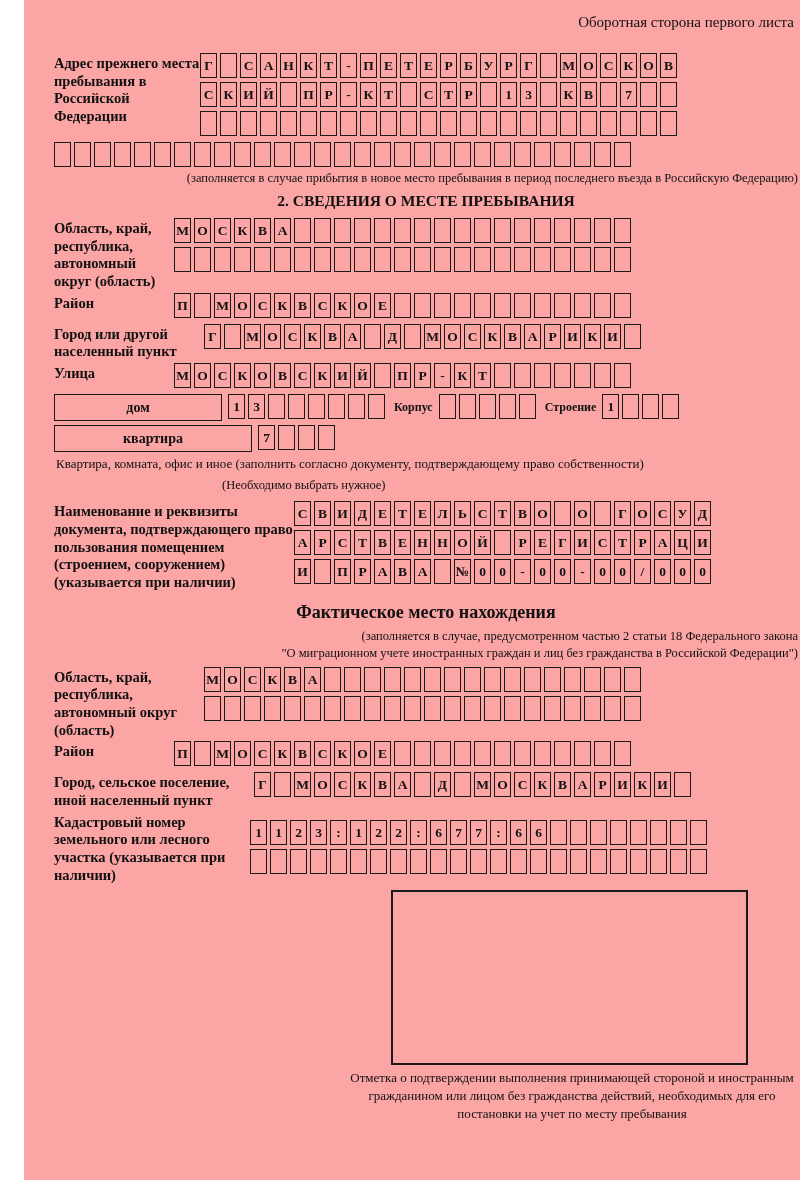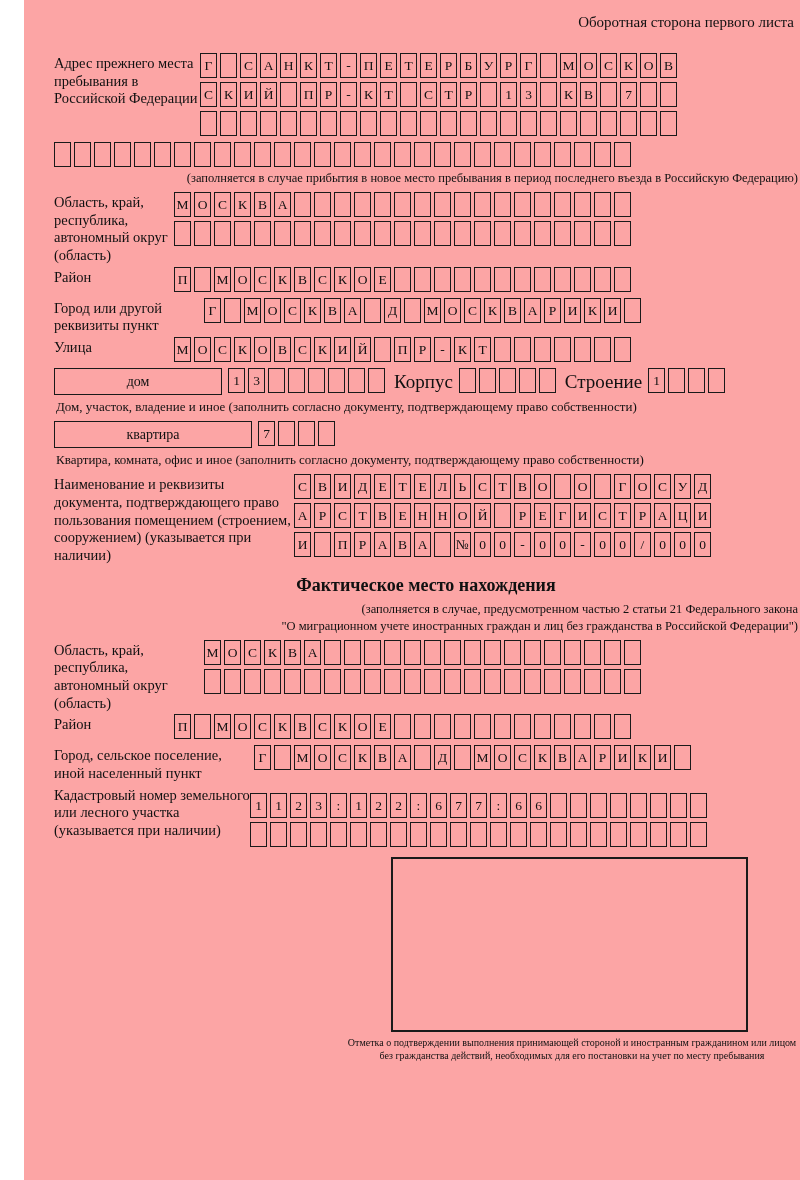--- a/index.html
+++ b/index.html
@@ -1,46 +1,46 @@
 <!DOCTYPE html>
 <html><head>
 <meta charset="utf-8">
 <style>
   * { margin:0; padding:0; box-sizing:border-box; }
   body { background:#fff; color:#111; font-family:"Liberation Serif","DejaVu Serif",serif; }
   .page { width:800px; height:1180px; padding:14px 26px 0 30px; overflow:hidden; background:#fca5a5;margin-left:24px; }
   .header-note { text-align:right; font-size:15px; margin-bottom:22px; padding-right:4px; }
 
-  .frow { display:flex; align-items:flex-start; }
+  .frow { display:flex; align-items:flex-start;font-weight:bold; }
   .flabel { flex-shrink:0; font-size:14.5px; line-height:1.22; padding-top:2px; }
   .w146 { width:146px; } .w120 { width:120px; } .w150 { width:150px; }
   .w200 { width:200px; } .w240 { width:240px; } .w196 { width:196px; }
 
   .cellrow { white-space:nowrap; margin-bottom:4px; line-height:0; }
   .cell { display:inline-block; width:17px; height:25px; border:1.5px solid #1a1a1a;
           margin-right:3px; text-align:center; font-size:13.5px; line-height:24px;
           vertical-align:top; font-family:"Liberation Serif",serif; }
 
   .caption { font-size:12.5px; text-align:right; margin:2px 0 6px 0; }
   .caption-left { font-size:13px; margin:0 0 6px 2px; }
   .sec-title { text-align:center; font-weight:bold; font-size:15.5px; margin:6px 0 8px 0; }
   .sub-title { text-align:center; font-weight:bold; font-size:18px; margin:10px 0 6px 0; }
 
   .wide-box { display:inline-block; border:1.5px solid #1a1a1a; height:27px; text-align:center;
               font-size:14px; line-height:25px; vertical-align:top; margin-right:6px; }
   .house-box { width:168px; } .apt-box { width:198px; }
-  .inline-label { display:inline-block; font-size:19px; line-height:27px; vertical-align:top; margin:0 6px; }
+  .inline-label { display:inline-block; font-size:12px; line-height:27px; vertical-align:top; margin:0 6px; }
 
   .stay-row { align-items:center; font-size:14.5px; margin-top:4px; }
   .chk { display:inline-block; width:21px; height:25px; border:1.5px solid #1a1a1a; text-align:center;
          font-size:14px; line-height:23px; margin:0 12px; flex-shrink:0; }
   .stay-note { font-size:12.5px; margin:3px 0 8px 168px; }
 
   .stamp-box { width:357px; height:175px; border:2px solid #1a1a1a; margin:6px 0 4px 337px; }
-  .stamp-caption { width:452px; margin-left:292px; text-align:center; font-size:10px; line-height:1.35; }
+  .stamp-caption { width:452px; margin-left:292px; text-align:center; font-size:13px; line-height:1.35; }
 
   .mb2 { margin-bottom:2px; } .mb4 { margin-bottom:4px; } .mb6 { margin-bottom:6px; }
 </style>
 </head>
 <body>
 
 <div class="page">
 
   <div class="header-note">Оборотная сторона первого листа</div>
 
@@ -48,72 +48,73 @@
     <div class="flabel w146">Адрес прежнего места пребывания в Российской Федерации</div>
     <div>
       <div class="cellrow"><span class="cell">Г</span><span class="cell"></span><span class="cell">С</span><span class="cell">А</span><span class="cell">Н</span><span class="cell">К</span><span class="cell">Т</span><span class="cell">-</span><span class="cell">П</span><span class="cell">Е</span><span class="cell">Т</span><span class="cell">Е</span><span class="cell">Р</span><span class="cell">Б</span><span class="cell">У</span><span class="cell">Р</span><span class="cell">Г</span><span class="cell"></span><span class="cell">М</span><span class="cell">О</span><span class="cell">С</span><span class="cell">К</span><span class="cell">О</span><span class="cell">В</span></div>
       <div class="cellrow"><span class="cell">С</span><span class="cell">К</span><span class="cell">И</span><span class="cell">Й</span><span class="cell"></span><span class="cell">П</span><span class="cell">Р</span><span class="cell">-</span><span class="cell">К</span><span class="cell">Т</span><span class="cell"></span><span class="cell">С</span><span class="cell">Т</span><span class="cell">Р</span><span class="cell"></span><span class="cell">1</span><span class="cell">3</span><span class="cell"></span><span class="cell">К</span><span class="cell">В</span><span class="cell"></span><span class="cell">7</span><span class="cell"></span><span class="cell"></span></div>
       <div class="cellrow"><span class="cell"></span><span class="cell"></span><span class="cell"></span><span class="cell"></span><span class="cell"></span><span class="cell"></span><span class="cell"></span><span class="cell"></span><span class="cell"></span><span class="cell"></span><span class="cell"></span><span class="cell"></span><span class="cell"></span><span class="cell"></span><span class="cell"></span><span class="cell"></span><span class="cell"></span><span class="cell"></span><span class="cell"></span><span class="cell"></span><span class="cell"></span><span class="cell"></span><span class="cell"></span><span class="cell"></span></div>
     </div>
   </div>
   <div class="cellrow"><span class="cell"></span><span class="cell"></span><span class="cell"></span><span class="cell"></span><span class="cell"></span><span class="cell"></span><span class="cell"></span><span class="cell"></span><span class="cell"></span><span class="cell"></span><span class="cell"></span><span class="cell"></span><span class="cell"></span><span class="cell"></span><span class="cell"></span><span class="cell"></span><span class="cell"></span><span class="cell"></span><span class="cell"></span><span class="cell"></span><span class="cell"></span><span class="cell"></span><span class="cell"></span><span class="cell"></span><span class="cell"></span><span class="cell"></span><span class="cell"></span><span class="cell"></span><span class="cell"></span></div>
   <div class="caption">(заполняется в случае прибытия в новое место пребывания в период последнего въезда в Российскую Федерацию)</div>
 
+  <div class="sec-title">2. СВЕДЕНИЯ О МЕСТЕ ПРЕБЫВАНИЯ</div>
 
   <div class="frow mb2">
     <div class="flabel w120">Область, край, республика, автономный округ (область)</div>
     <div>
       <div class="cellrow"><span class="cell">М</span><span class="cell">О</span><span class="cell">С</span><span class="cell">К</span><span class="cell">В</span><span class="cell">А</span><span class="cell"></span><span class="cell"></span><span class="cell"></span><span class="cell"></span><span class="cell"></span><span class="cell"></span><span class="cell"></span><span class="cell"></span><span class="cell"></span><span class="cell"></span><span class="cell"></span><span class="cell"></span><span class="cell"></span><span class="cell"></span><span class="cell"></span><span class="cell"></span><span class="cell"></span></div>
       <div class="cellrow"><span class="cell"></span><span class="cell"></span><span class="cell"></span><span class="cell"></span><span class="cell"></span><span class="cell"></span><span class="cell"></span><span class="cell"></span><span class="cell"></span><span class="cell"></span><span class="cell"></span><span class="cell"></span><span class="cell"></span><span class="cell"></span><span class="cell"></span><span class="cell"></span><span class="cell"></span><span class="cell"></span><span class="cell"></span><span class="cell"></span><span class="cell"></span><span class="cell"></span><span class="cell"></span></div>
     </div>
   </div>
 
   <div class="frow mb2">
     <div class="flabel w120">Район</div>
     <div class="cellrow"><span class="cell">П</span><span class="cell"></span><span class="cell">М</span><span class="cell">О</span><span class="cell">С</span><span class="cell">К</span><span class="cell">В</span><span class="cell">С</span><span class="cell">К</span><span class="cell">О</span><span class="cell">Е</span><span class="cell"></span><span class="cell"></span><span class="cell"></span><span class="cell"></span><span class="cell"></span><span class="cell"></span><span class="cell"></span><span class="cell"></span><span class="cell"></span><span class="cell"></span><span class="cell"></span><span class="cell"></span></div>
   </div>
 
   <div class="frow mb2">
-    <div class="flabel w150">Город или другой реквизиты пункт</div>
+    <div class="flabel w150">Город или другой населенный пункт</div>
     <div class="cellrow"><span class="cell">Г</span><span class="cell"></span><span class="cell">М</span><span class="cell">О</span><span class="cell">С</span><span class="cell">К</span><span class="cell">В</span><span class="cell">А</span><span class="cell"></span><span class="cell">Д</span><span class="cell"></span><span class="cell">М</span><span class="cell">О</span><span class="cell">С</span><span class="cell">К</span><span class="cell">В</span><span class="cell">А</span><span class="cell">Р</span><span class="cell">И</span><span class="cell">К</span><span class="cell">И</span><span class="cell"></span></div>
   </div>
 
   <div class="frow mb2">
     <div class="flabel w120">Улица</div>
     <div class="cellrow"><span class="cell">М</span><span class="cell">О</span><span class="cell">С</span><span class="cell">К</span><span class="cell">О</span><span class="cell">В</span><span class="cell">С</span><span class="cell">К</span><span class="cell">И</span><span class="cell">Й</span><span class="cell"></span><span class="cell">П</span><span class="cell">Р</span><span class="cell">-</span><span class="cell">К</span><span class="cell">Т</span><span class="cell"></span><span class="cell"></span><span class="cell"></span><span class="cell"></span><span class="cell"></span><span class="cell"></span><span class="cell"></span></div>
   </div>
 
   <div class="frow mb2">
     <span class="wide-box house-box">дом</span>
     <span class="cellrow"><span class="cell">1</span><span class="cell">3</span><span class="cell"></span><span class="cell"></span><span class="cell"></span><span class="cell"></span><span class="cell"></span><span class="cell"></span></span>
     <span class="inline-label">Корпус</span>
     <span class="cellrow"><span class="cell"></span><span class="cell"></span><span class="cell"></span><span class="cell"></span><span class="cell"></span></span>
     <span class="inline-label">Строение</span>
     <span class="cellrow"><span class="cell">1</span><span class="cell"></span><span class="cell"></span><span class="cell"></span></span>
   </div>
-  <div class="caption-left">Дом, участок, владение и иное (заполнить согласно документу, подтверждающему право собственности)</div>
 
   <div class="frow mb2">
     <span class="wide-box apt-box">квартира</span>
     <span class="cellrow"><span class="cell">7</span><span class="cell"></span><span class="cell"></span><span class="cell"></span></span>
   </div>
   <div class="caption-left">Квартира, комната, офис и иное (заполнить согласно документу, подтверждающему право собственности)</div>
 
+  <div class="stay-note">(Необходимо выбрать нужное)</div>
 
   <div class="frow mb4">
     <div class="flabel w240">Наименование и реквизиты документа, подтверждающего право пользования помещением (строением, сооружением) (указывается при наличии)</div>
     <div>
       <div class="cellrow"><span class="cell">С</span><span class="cell">В</span><span class="cell">И</span><span class="cell">Д</span><span class="cell">Е</span><span class="cell">Т</span><span class="cell">Е</span><span class="cell">Л</span><span class="cell">Ь</span><span class="cell">С</span><span class="cell">Т</span><span class="cell">В</span><span class="cell">О</span><span class="cell"></span><span class="cell">О</span><span class="cell"></span><span class="cell">Г</span><span class="cell">О</span><span class="cell">С</span><span class="cell">У</span><span class="cell">Д</span></div>
       <div class="cellrow"><span class="cell">А</span><span class="cell">Р</span><span class="cell">С</span><span class="cell">Т</span><span class="cell">В</span><span class="cell">Е</span><span class="cell">Н</span><span class="cell">Н</span><span class="cell">О</span><span class="cell">Й</span><span class="cell"></span><span class="cell">Р</span><span class="cell">Е</span><span class="cell">Г</span><span class="cell">И</span><span class="cell">С</span><span class="cell">Т</span><span class="cell">Р</span><span class="cell">А</span><span class="cell">Ц</span><span class="cell">И</span></div>
       <div class="cellrow"><span class="cell">И</span><span class="cell"></span><span class="cell">П</span><span class="cell">Р</span><span class="cell">А</span><span class="cell">В</span><span class="cell">А</span><span class="cell"></span><span class="cell">№</span><span class="cell">0</span><span class="cell">0</span><span class="cell">-</span><span class="cell">0</span><span class="cell">0</span><span class="cell">-</span><span class="cell">0</span><span class="cell">0</span><span class="cell">/</span><span class="cell">0</span><span class="cell">0</span><span class="cell">0</span></div>
     </div>
   </div>
 
   <div class="sub-title">Фактическое место нахождения</div>
-  <div class="caption mb2">(заполняется в случае, предусмотренном частью 2 статьи 21 Федерального закона</div>
+  <div class="caption mb2">(заполняется в случае, предусмотренном частью 2 статьи 18 Федерального закона</div>
   <div class="caption mb6">"О миграционном учете иностранных граждан и лиц без гражданства в Российской Федерации")</div>
 
   <div class="frow mb2">
     <div class="flabel w150">Область, край, республика, автономный округ (область)</div>
     <div>
       <div class="cellrow"><span class="cell">М</span><span class="cell">О</span><span class="cell">С</span><span class="cell">К</span><span class="cell">В</span><span class="cell">А</span><span class="cell"></span><span class="cell"></span><span class="cell"></span><span class="cell"></span><span class="cell"></span><span class="cell"></span><span class="cell"></span><span class="cell"></span><span class="cell"></span><span class="cell"></span><span class="cell"></span><span class="cell"></span><span class="cell"></span><span class="cell"></span><span class="cell"></span><span class="cell"></span></div>
       <div class="cellrow"><span class="cell"></span><span class="cell"></span><span class="cell"></span><span class="cell"></span><span class="cell"></span><span class="cell"></span><span class="cell"></span><span class="cell"></span><span class="cell"></span><span class="cell"></span><span class="cell"></span><span class="cell"></span><span class="cell"></span><span class="cell"></span><span class="cell"></span><span class="cell"></span><span class="cell"></span><span class="cell"></span><span class="cell"></span><span class="cell"></span><span class="cell"></span><span class="cell"></span></div>
     </div>
   </div>
 

